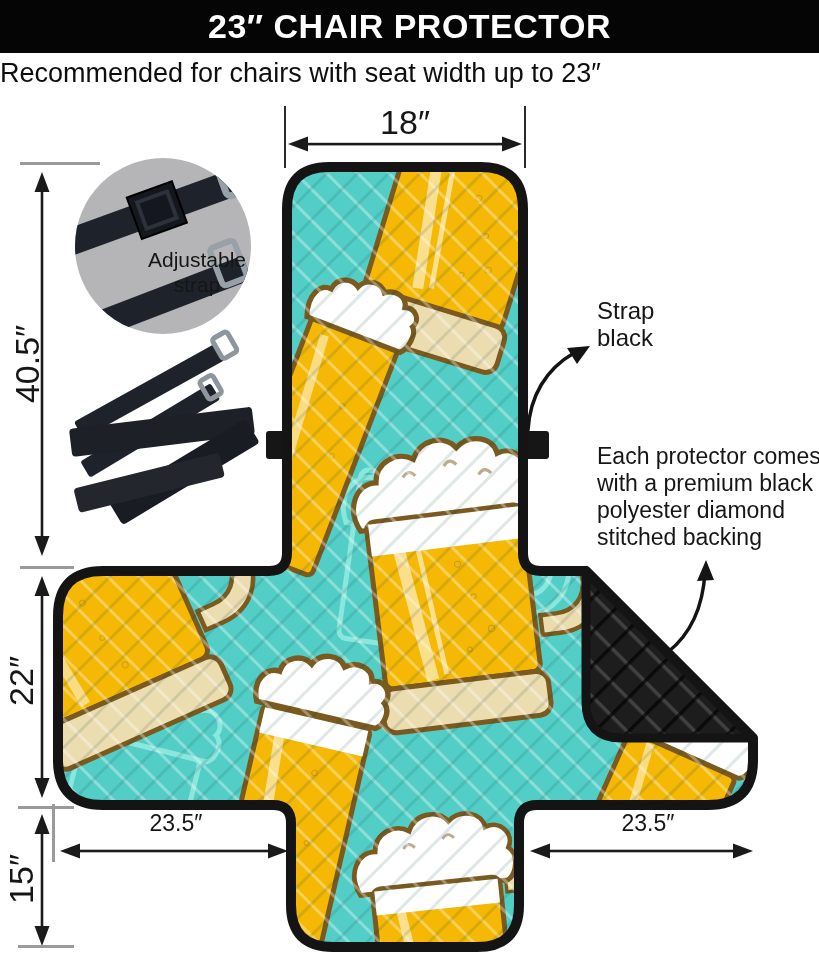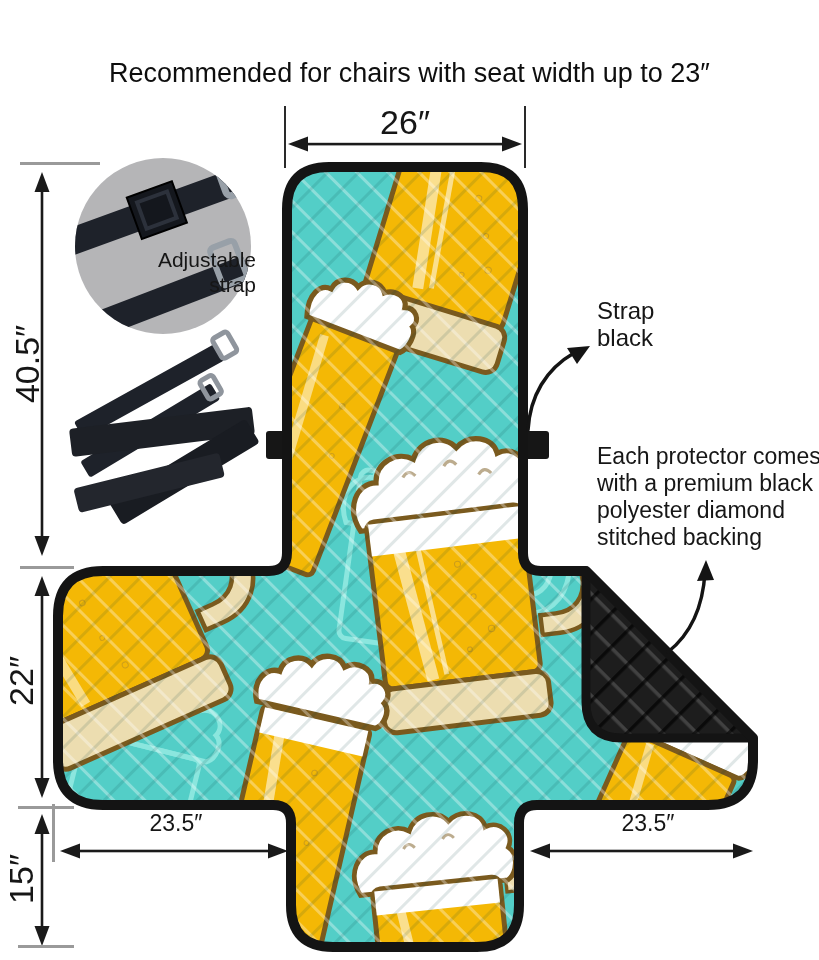--- a/index.html
+++ b/index.html
@@ -1,36 +1,39 @@
 <!DOCTYPE html>
 <html><head>
 <meta charset="utf-8">
 <style>
   html,body{margin:0;padding:0;background:#fff;}
   .stage{position:relative;width:819px;height:960px;overflow:hidden;background:#fff;
          font-family:"Liberation Sans","DejaVu Sans",sans-serif;color:#111;}
   .hdr{position:absolute;left:0;top:0;width:819px;height:53px;background:#050505;}
   .hdr .t{display:block;width:100%;line-height:53px;text-align:center;color:#fff;
           font-size:34px;font-weight:700;letter-spacing:.5px;}
-  .sub{position:absolute;left:0;top:58px;width:819px;text-align:center;font-size:27px;color:#0e0e0e;}
+  .sub{position:absolute;left:0;top:58px;width:819px;font-size:27px;color:#0e0e0e;}
   svg.art{position:absolute;left:0;top:0;}
   .lbl{position:absolute;text-align:center;font-size:34px;color:#161616;white-space:nowrap;}
   .rot{transform:rotate(-90deg);width:140px;height:40px;line-height:40px;}
   .arm{font-size:23px;width:160px;}
   .co{position:absolute;color:#161616;}
   .co div{white-space:nowrap;}
   .hookco{left:597px;top:297px;font-size:24px;line-height:27px;}
   .backco{left:597px;top:443px;font-size:23px;line-height:27px;}
-  .adjco{left:138px;top:247px;width:118px;font-size:21px;line-height:25px;text-align:right;}
+  .adjco{left:138px;top:247px;width:118px;font-size:21px;line-height:25px;text-align:center;}
 </style>
 </head>
 <body>
 
 <div class="stage">
 
+  <div class="hdr">
+    <span class="t">23″ CHAIR PROTECTOR</span>
+  </div>
   <div class="sub">Recommended for chairs with seat width up to 23″</div>
 
   <svg class="art" width="819" height="960" viewBox="0 0 819 960">
     <defs>
       <pattern id="quilt" width="22" height="22" patternUnits="userSpaceOnUse" patternTransform="rotate(45)">
         <path d="M0,1 H22" stroke="rgba(255,255,255,0.33)" stroke-width="4" fill="none"></path>
         <path d="M1,0 V22" stroke="rgba(0,60,60,0.12)" stroke-width="4" fill="none"></path>
       </pattern>
       <pattern id="quiltDark" width="24" height="24" patternUnits="userSpaceOnUse" patternTransform="rotate(45)">
         <rect width="24" height="24" fill="#1d1d1d"></rect>
@@ -233,21 +236,21 @@
     </g>
 
     <g fill="none" stroke="#141414" stroke-width="3.5" stroke-linecap="round">
       <path d="M528,430 C530,396 546,369 574,353"></path>
       <polygon points="590,346 567,348 577,364" fill="#141414" stroke="none"></polygon>
       <path d="M668,652 C692,633 703,606 705,572"></path>
       <polygon points="706,560 697,581 714,580" fill="#141414" stroke="none"></polygon>
     </g>
   </svg>
 
-  <div class="lbl" style="left:345px;top:103px;width:120px;">26″</div>
+  <div class="lbl" style="left:345px;top:103px;width:120px;">18″</div>
   <div class="lbl rot" style="left:-43px;top:344px;">40.5″</div>
   <div class="lbl rot" style="left:-49px;top:661px;">22″</div>
   <div class="lbl rot" style="left:-49px;top:859px;">15″</div>
   <div class="lbl arm" style="left:96px;top:810px;">23.5″</div>
   <div class="lbl arm" style="left:568px;top:810px;">23.5″</div>
 
   <div class="co adjco">
     <div>Adjustable</div>
     <div>strap</div>
   </div>

